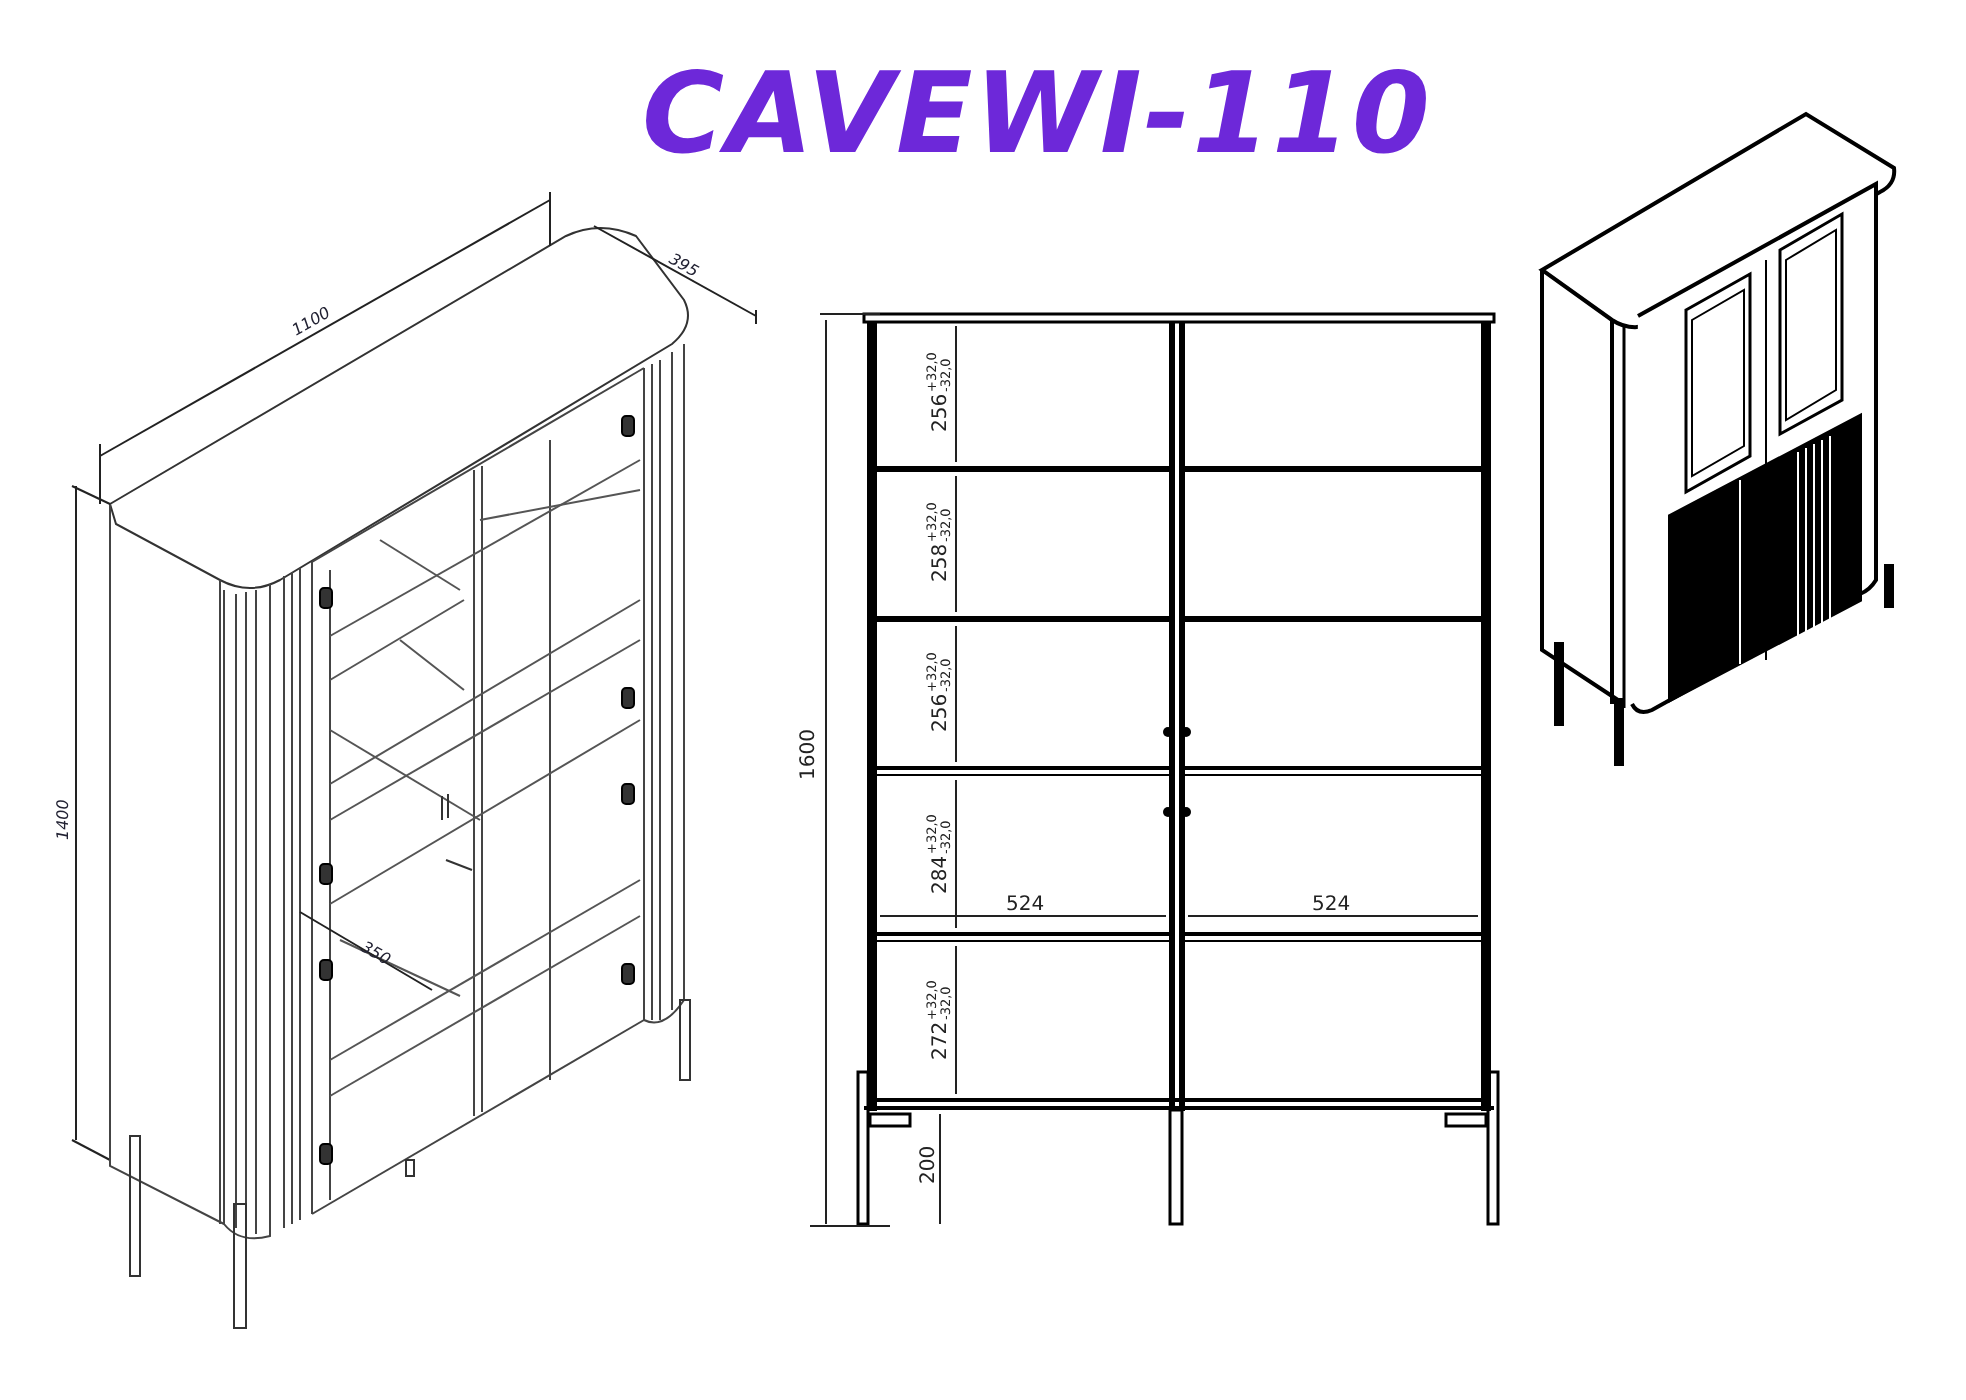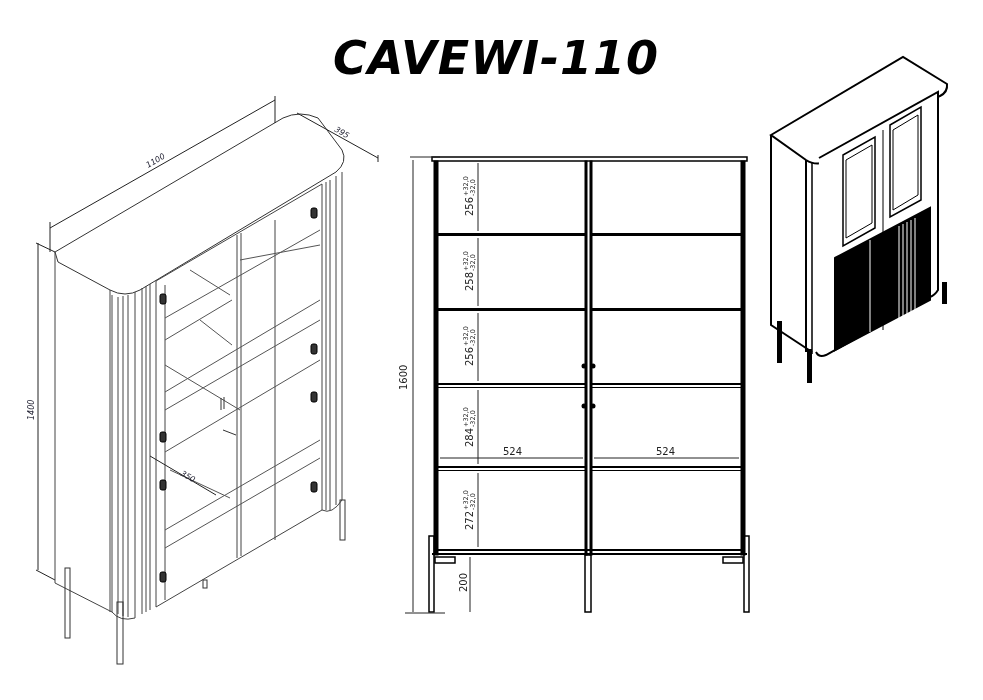--- a/index.html
+++ b/index.html
@@ -1,20 +1,20 @@
 <!DOCTYPE html>
 <html><head>
 <meta charset="utf-8">
 <style>
   html, body { margin: 0; padding: 0; background: #ffffff; }
   body { width: 983px; height: 700px; position: relative; overflow: hidden; font-family: "DejaVu Sans", sans-serif; }
   .title {
-    position: absolute; left: 276px; top: 18px; width: 440px; text-align: center;
+    position: absolute; left: 276px; top: 18px; width: 440px; text-align: right;
     font-family: "DejaVu Sans", sans-serif; font-weight: bold; font-style: italic;
-    font-size: 46px; letter-spacing: 1px; color: #000000; line-height: 80px;
+    font-size: 56px; letter-spacing: 1px; color: #6d28d9; line-height: 80px;
   }
   svg { position: absolute; left: 0; top: 0; }
   .dim { font-family: "DejaVu Sans", sans-serif; font-size: 10px; fill: #222; }
   .dimsm { font-family: "DejaVu Sans", sans-serif; font-size: 6.5px; fill: #222; }
   .dimiso { font-family: "DejaVu Sans", sans-serif; font-size: 8px; fill: #223; font-style: italic; }
 </style>
 </head>
 <body>
 
 <div class="title">CAVEWI-110</div>

